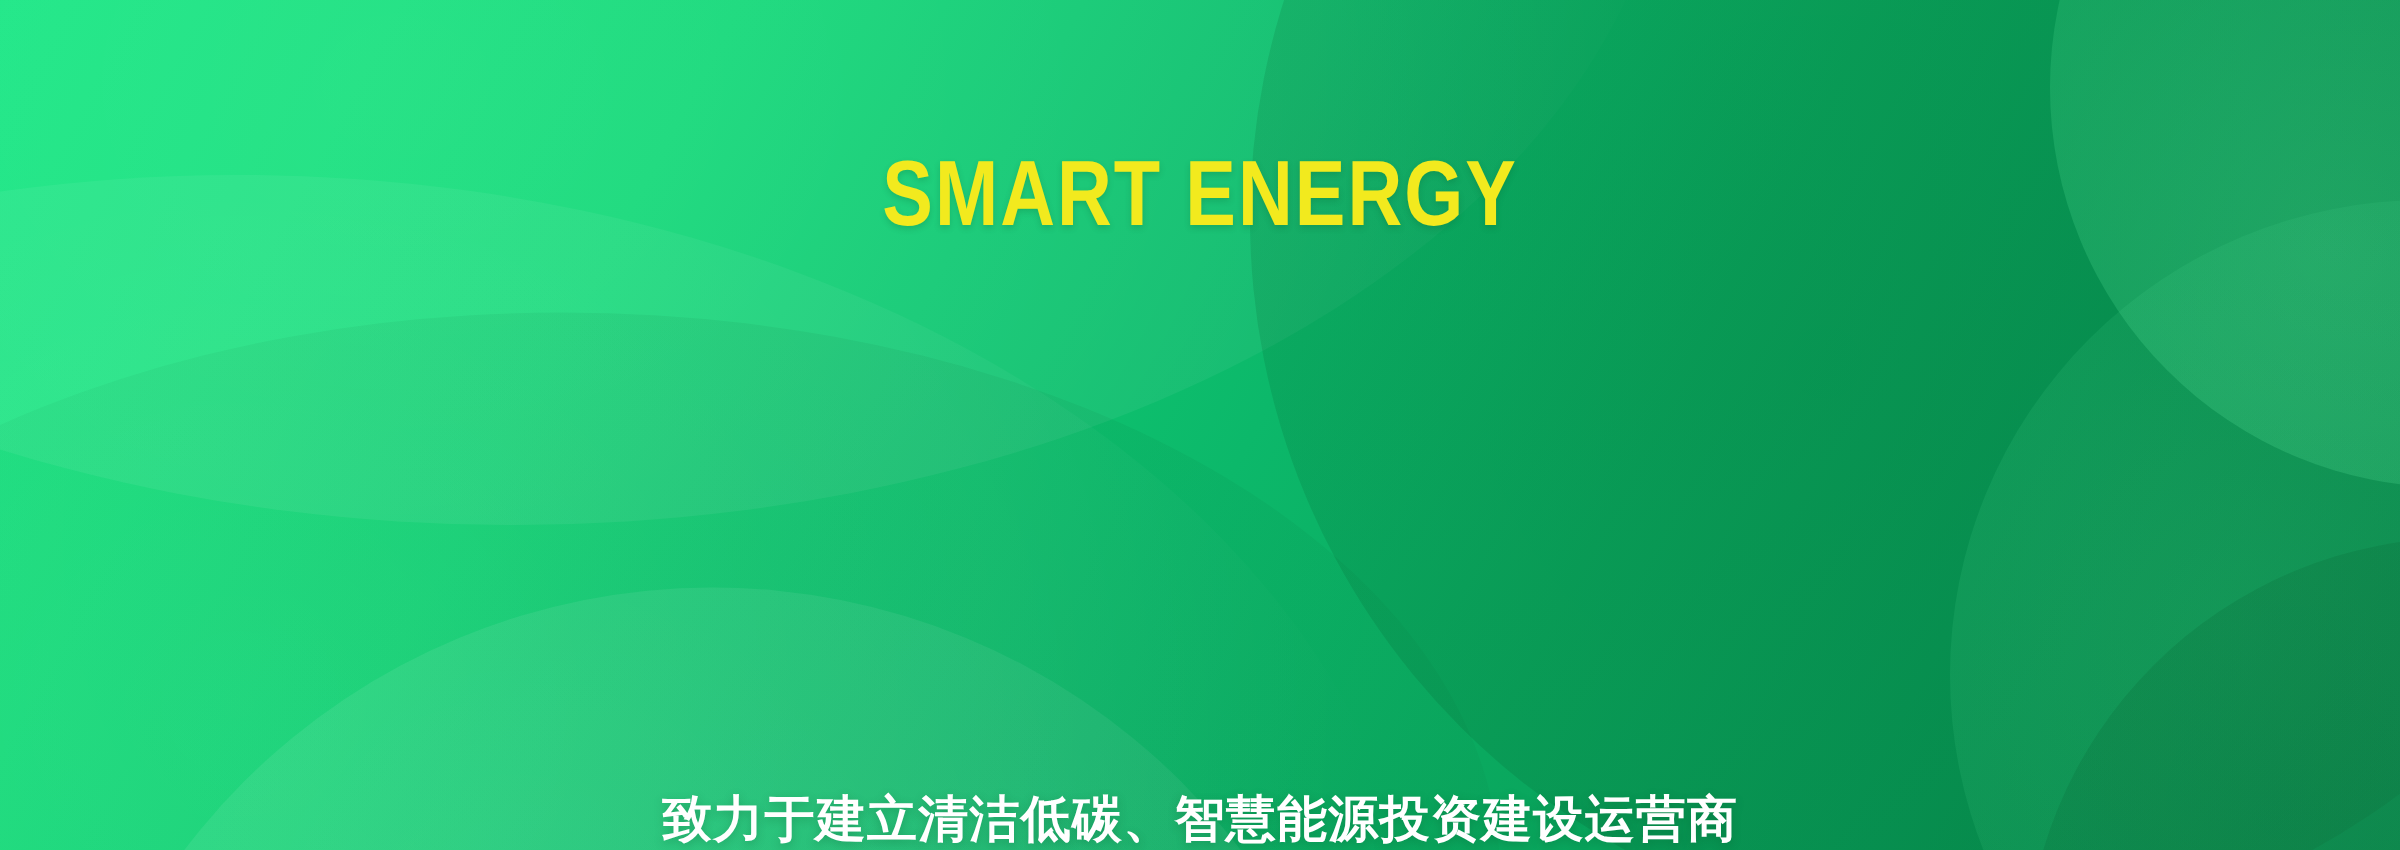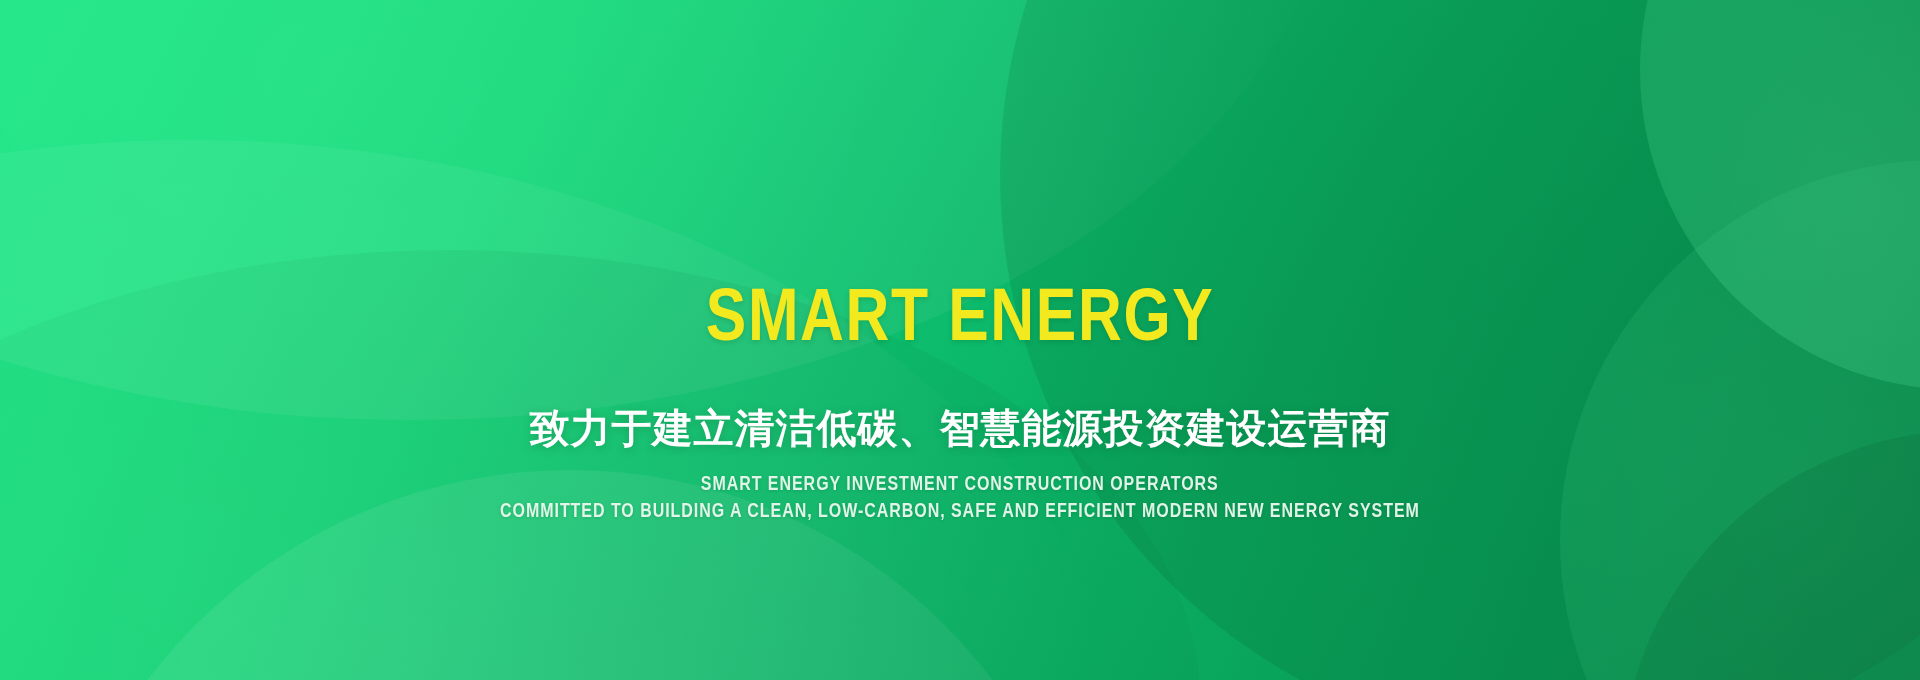--- a/index.html
+++ b/index.html
@@ -140,21 +140,21 @@
         rgba(0,60,26,0.0) 75%);
   }
 
   
   .content {
     position: absolute;
     inset: 0;
     display: flex;
     flex-direction: column;
     align-items: center;
-    justify-content: center;
+    justify-content: space-between;
     padding-top: 118px;
     text-align: center;
   }
 
   .headline-en {
     color: #F2EA1E;
     font-family: "Liberation Sans Narrow", "Liberation Sans", "DejaVu Sans", sans-serif;
     font-size: 74px;
     font-weight: 700;
     letter-spacing: 2px;
@@ -228,19 +228,15 @@
     <div class="blob blob-br-dark"></div>
   </div>
 
   <div class="content">
 
     <div class="headline-en">SMART ENERGY</div>
 
 
     <h2 class="subtitle-cn">致力于建立清洁低碳、智慧能源投资建设运营商</h2>
 
-    <div class="en-lines">
-      <div class="en-line">SMART ENERGY INVESTMENT CONSTRUCTION OPERATORS</div>
-      <div class="en-line">COMMITTED TO BUILDING A CLEAN, LOW-CARBON, SAFE AND EFFICIENT MODERN NEW ENERGY SYSTEM</div>
-    </div>
 
   </div>
 </div>
 
 </body></html>

